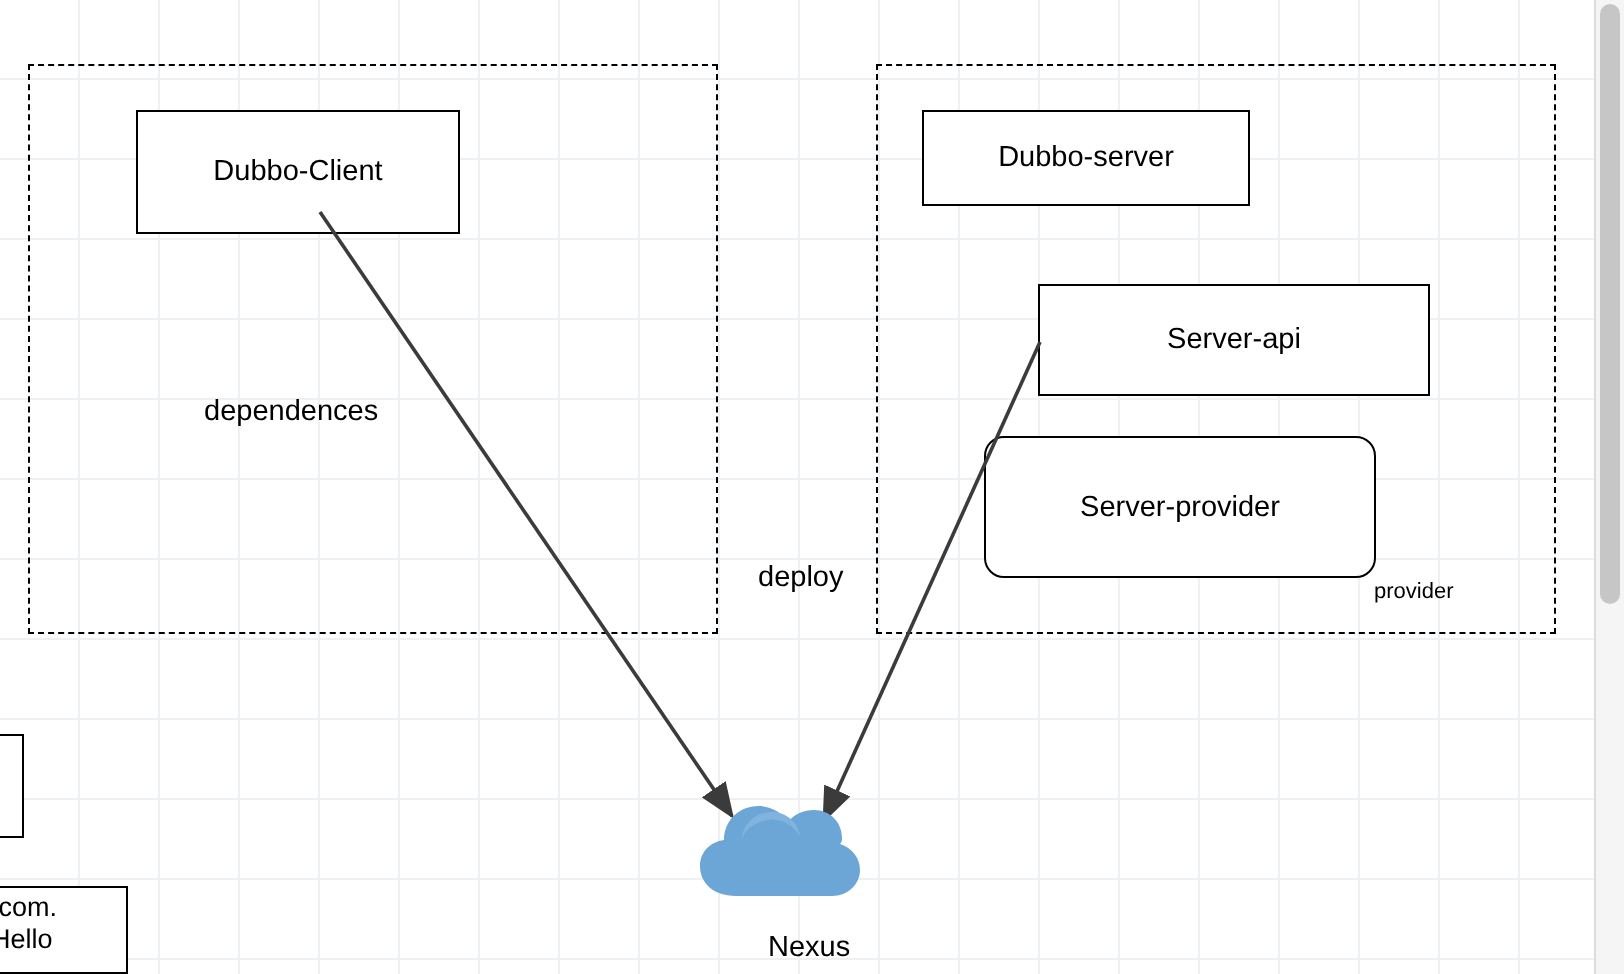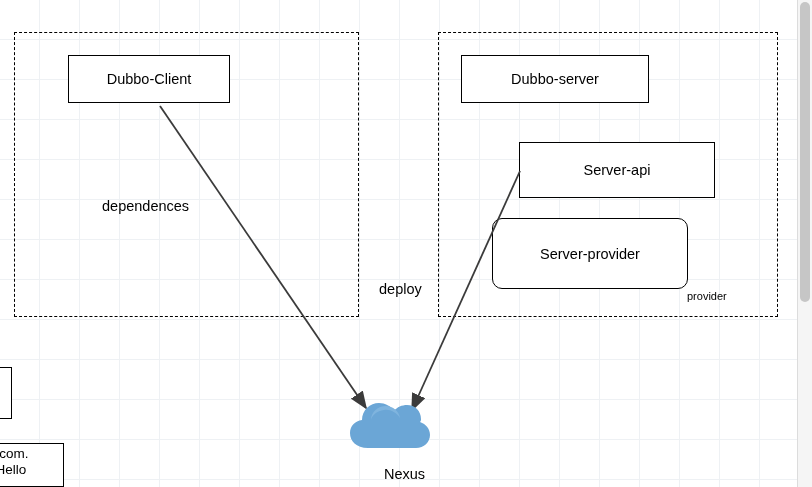--- a/index.html
+++ b/index.html
@@ -109,25 +109,25 @@
   }
 </style>
 </head>
 <body>
 
 <div id="canvas">
 
   <div class="group-box" style="left:14px; top:32px; width:345px; height:285px; border-style:dashed;"></div>
   <div class="group-box" style="left:438px; top:32px; width:340px; height:285px; border-style:dashed;"></div>
 
-  <div class="node-box" style="left:68px; top:55px; width:162px; height:48px;">
+  <div class="node-box" style="left:68px; top:55px; width:162px; height:62px;">
     <span>Dubbo-Client</span>
   </div>
 
-  <div class="node-box" style="left:461px; top:55px; width:188px; height:48px;">
+  <div class="node-box" style="left:461px; top:55px; width:164px; height:48px;">
     <span>Dubbo-server</span>
   </div>
 
   <div class="node-box" style="left:519px; top:142px; width:196px; height:56px;justify-content:center;">
     <span>Server-api</span>
   </div>
 
   <div class="node-box" style="left:492px; top:218px; width:196px; height:71px;border-radius:10px;">
     <span>Server-provider</span>
   </div>

